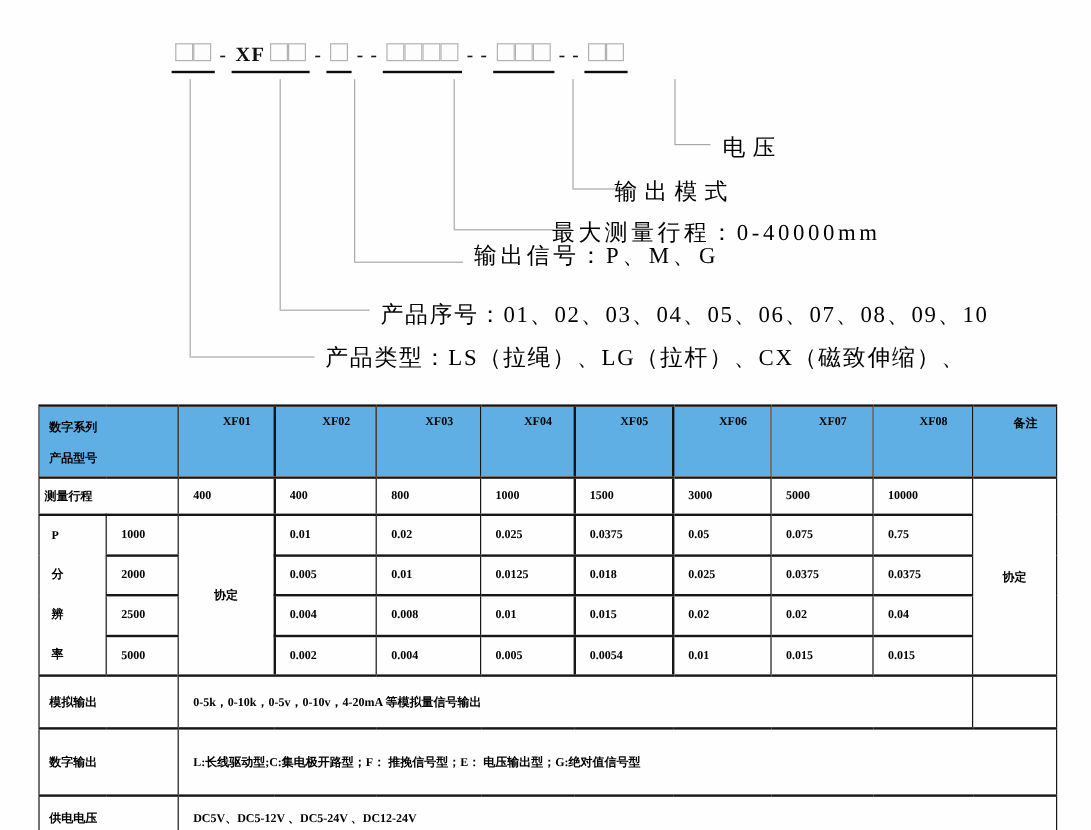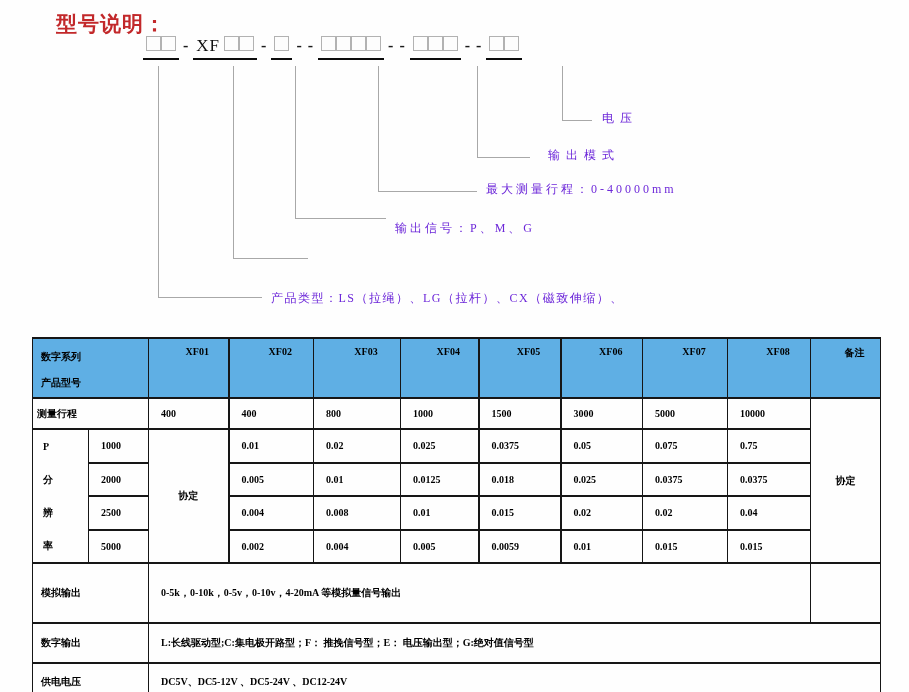--- a/index.html
+++ b/index.html
@@ -16,75 +16,74 @@
   
   .code-line{
     position:absolute;left:143px;top:36px;
     display:flex;align-items:center;gap:4px;
   }
   .code-group{
     display:inline-flex;align-items:center;gap:4px;
     border-bottom:2px solid #0c0c0c;padding:0 3px 3px 3px;
   }
   .code-prefix{
-    font-size:17px;font-weight:400;letter-spacing:1px;line-height:16px;
+    font-size:17px;font-weight:700;letter-spacing:1px;line-height:16px;
   }
   .code-prefix:empty{display:none;}
   .mbox{
     display:inline-block;width:15px;height:15px;
     border:1px solid #b2b2b2;background:#fdfdfd;box-sizing:border-box;
   }
   .code-sep{
     font-size:16px;font-weight:bold;color:#1a1a1a;
     white-space:pre;letter-spacing:1px;transform:translateY(-2px);
   }
   
   .vline{position:absolute;width:1px;background:#a8a8a8;}
   .hline{position:absolute;height:1px;background:#a8a8a8;}
   .callout-label{
-    position:absolute;font-size:12px;letter-spacing:3px;color:#6d28d9;white-space:nowrap;
+    position:absolute;font-size:19px;letter-spacing:3px;color:#000000;white-space:nowrap;
   }
   .callout-label.tight{letter-spacing:1.5px;}
   .callout-label .second-line{display:block;margin-left:64px;letter-spacing:1.5px;}
   
   .spec-table{
     position:absolute;left:32px;top:337px;
     border-collapse:collapse;table-layout:fixed;width:848px;
     font-size:10px;font-weight:bold;color:#000000;
   }
   .spec-table td{
     border:solid #161616;border-width:2px 1px;
     padding:0 0 0 12px;vertical-align:middle;text-align:left;
     overflow:hidden;white-space:nowrap;
   }
   .spec-table .thick-left{border-left-width:2px;}
   .spec-table tr.rh-header{height:60px;}
   .spec-table tr.rh-travel{height:31px;}
   .spec-table tr.rh-res{height:33px;}
-  .spec-table tr.rh-analog{height:60px;}
-  .spec-table tr.rh-digital{height:40px;font-family:Liberation Serif, serif;}
+  .spec-table tr.rh-analog{height:44px;}
+  .spec-table tr.rh-digital{height:56px;font-family:Liberation Serif, serif;}
   .spec-table tr.rh-power{height:38px;}
   .spec-table td.head{
     background:#5fafe4;vertical-align:top;padding-top:7px;text-align:center;padding-left:18px;
   }
   .spec-table td.head-left{
     background:#5fafe4;vertical-align:top;padding:5px 0 0 8px;text-align:left;line-height:26px;
   }
   .spec-table td.head-left span{display:block;}
   .spec-table td.center{text-align:center;padding-left:0;}
   .spec-table td.axis{padding-left:10px;}
   .spec-table td.axis span{display:block;line-height:33px;}
   .spec-table td.level{padding-left:12px;}
 </style>
 </head>
 <body>
 
 <div id="screen">
 
-  <div class="page-title">型号说明：</div>
 
   <div class="code-line">
     <span class="code-group">
         <span class="boxes"><span class="mbox"></span><span class="mbox"></span></span>
       </span>
     <span class="code-sep">-</span>
     <span class="code-group">
         <span class="code-prefix">XF</span>
         <span class="boxes"><span class="mbox"></span><span class="mbox"></span></span>
       </span>
@@ -105,32 +104,33 @@
         <span class="boxes"><span class="mbox"></span><span class="mbox"></span></span>
       </span>
   </div>
 
   <div class="vline" style="left:562px;top:66px;height:54px;"></div>
   <div class="hline" style="left:562px;top:120px;width:30px;"></div>
   <div class="callout-label" style="left:602px;top:110px;letter-spacing:6px;">电压</div>
 
   <div class="vline" style="left:477px;top:66px;height:91px;"></div>
   <div class="hline" style="left:477px;top:157px;width:53px;"></div>
-  <div class="callout-label" style="left:548px;top:147px;letter-spacing:6px;">输出模式</div>
+  <div class="callout-label" style="left:512px;top:147px;letter-spacing:6px;">输出模式</div>
 
   <div class="vline" style="left:378px;top:66px;height:125px;"></div>
   <div class="hline" style="left:378px;top:191px;width:99px;"></div>
-  <div class="callout-label" style="left:486px;top:181px;">最大测量行程：0-40000mm</div>
+  <div class="callout-label" style="left:460px;top:181px;">最大测量行程：0-40000mm</div>
 
   <div class="vline" style="left:295px;top:66px;height:152px;"></div>
   <div class="hline" style="left:295px;top:218px;width:91px;"></div>
-  <div class="callout-label" style="left:395px;top:220px;">输出信号：P、M、G</div>
+  <div class="callout-label" style="left:395px;top:200px;">输出信号：P、M、G</div>
 
   <div class="vline" style="left:233px;top:66px;height:192px;"></div>
   <div class="hline" style="left:233px;top:258px;width:75px;"></div>
+  <div class="callout-label tight" style="left:317px;top:249px;">产品序号：01、02、03、04、05、06、07、08、09、10</div>
 
   <div class="vline" style="left:158px;top:66px;height:231px;"></div>
   <div class="hline" style="left:158px;top:297px;width:104px;"></div>
   <div class="callout-label tight" style="left:271px;top:288px;line-height:21px;">
     <span>产品类型：LS（拉绳）、LG（拉杆）、CX（磁致伸缩）、</span>
   </div>
 
   <table class="spec-table">
     <colgroup>
       <col style="width:56px">
@@ -208,21 +208,21 @@
       <td class="thick-left">0.015</td>
       <td class="thick-left">0.02</td>
       <td>0.02</td>
       <td>0.04</td>
     </tr>
     <tr class="rh-res">
       <td class="level">5000</td>
       <td class="thick-left">0.002</td>
       <td>0.004</td>
       <td>0.005</td>
-      <td class="thick-left">0.0059</td>
+      <td class="thick-left">0.0054</td>
       <td class="thick-left">0.01</td>
       <td>0.015</td>
       <td>0.015</td>
     </tr>
     <tr class="rh-analog">
       <td colspan="2" style="padding-left:8px">模拟输出</td>
       <td colspan="8">0-5k，0-10k，0-5v，0-10v，4-20mA 等模拟量信号输出</td>
       <td></td>
     </tr>
     <tr class="rh-digital">

